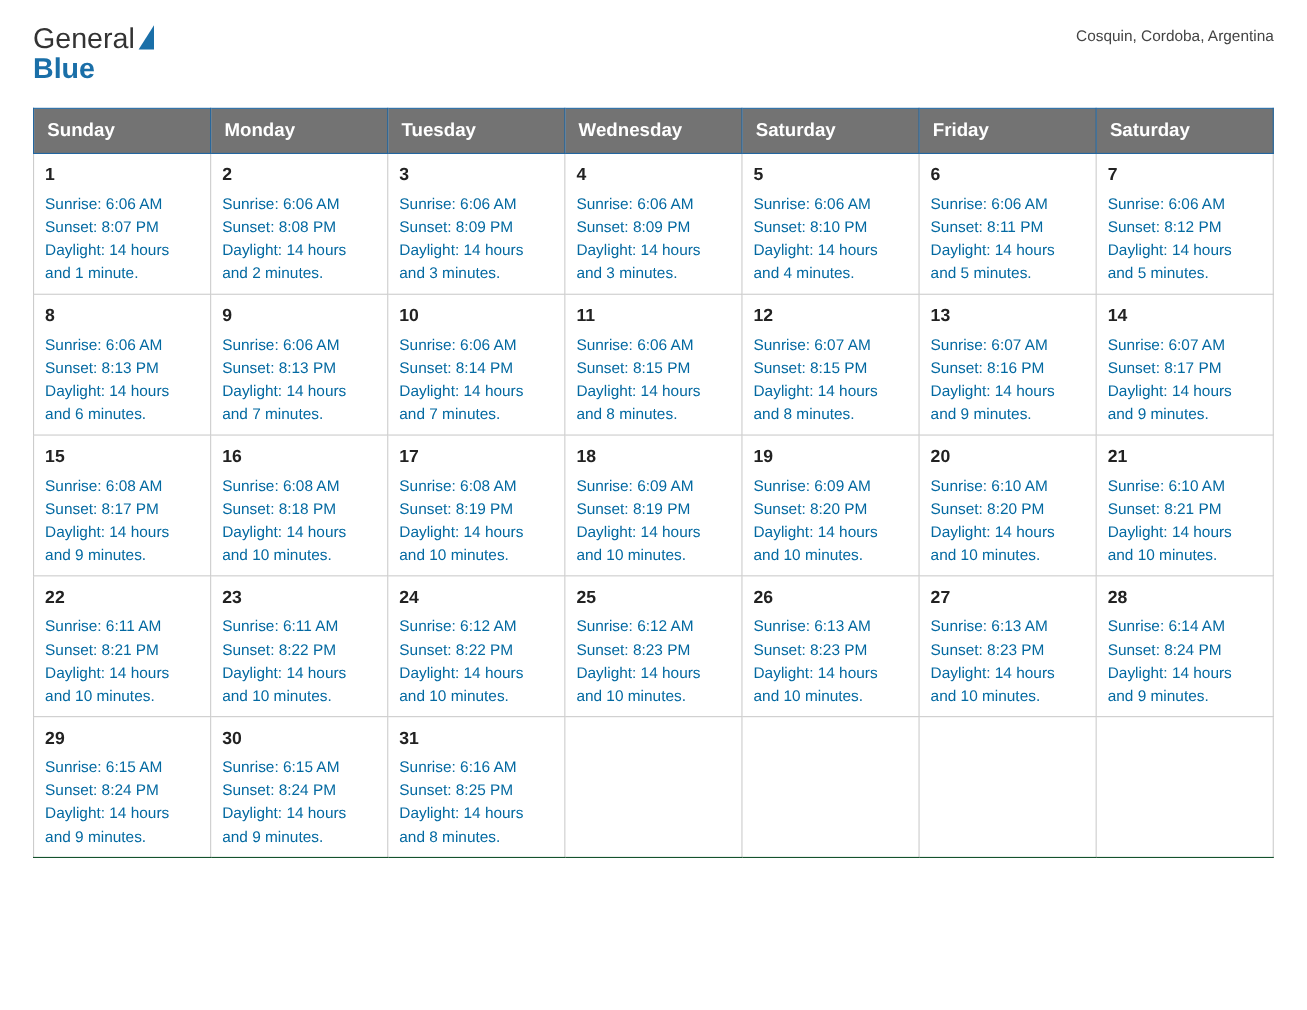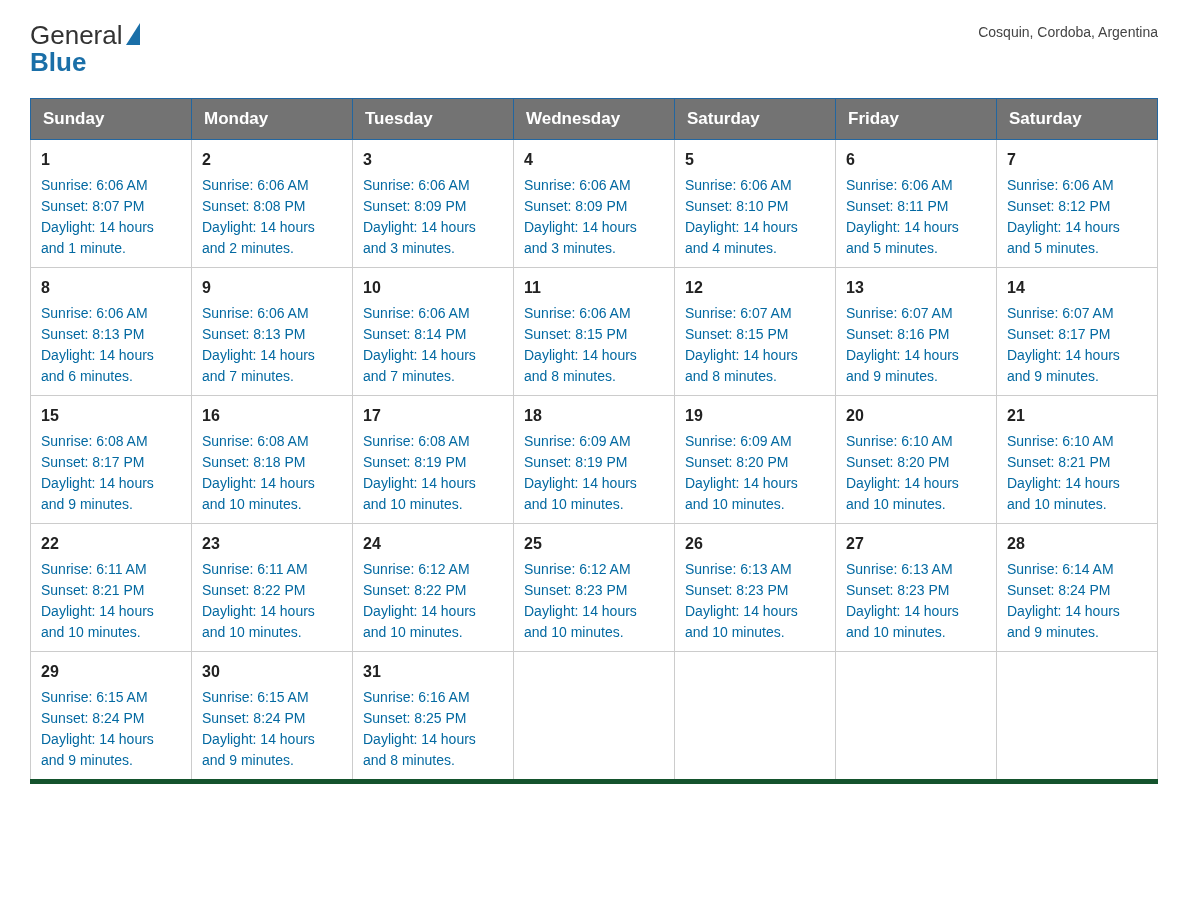--- a/index.html
+++ b/index.html
@@ -67,21 +67,21 @@
     }
     .day-info {
       font-size: 14px;
       color: #0369a1;
       line-height: 1.5;
     }
     .empty-cell {
       background: #fff;
     }
     tr:last-child td {
-      border-bottom: 5px solid #14532d;
+      border-bottom: 1px solid #14532d;
     }
   </style>
 </head>
 <body>
 
 <div class="header-section">
   <div class="logo-area">
     <div style="line-height:1.2;">
       <div style="font-size:26px; color:#333; font-weight:normal; display:flex; align-items:center;">
         <span style="color:#333; font-size:26px;">General</span>

